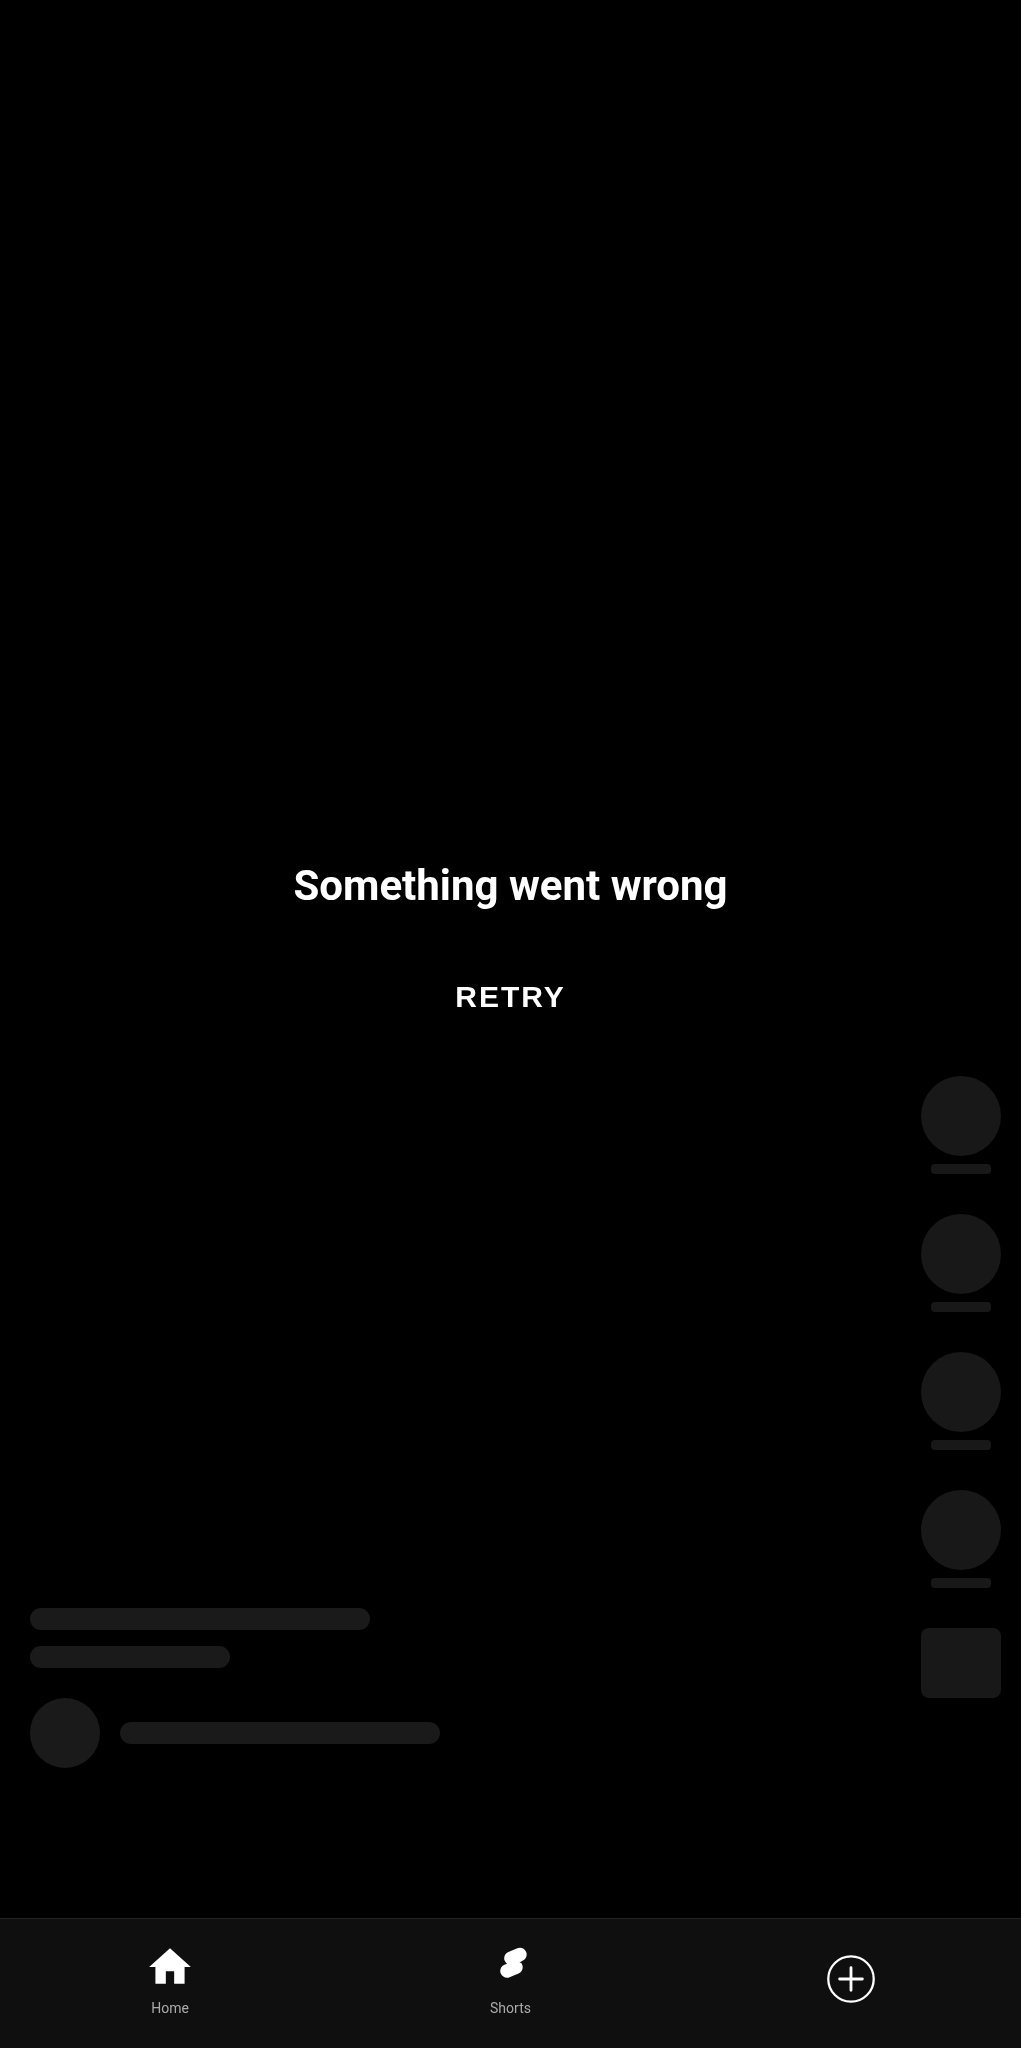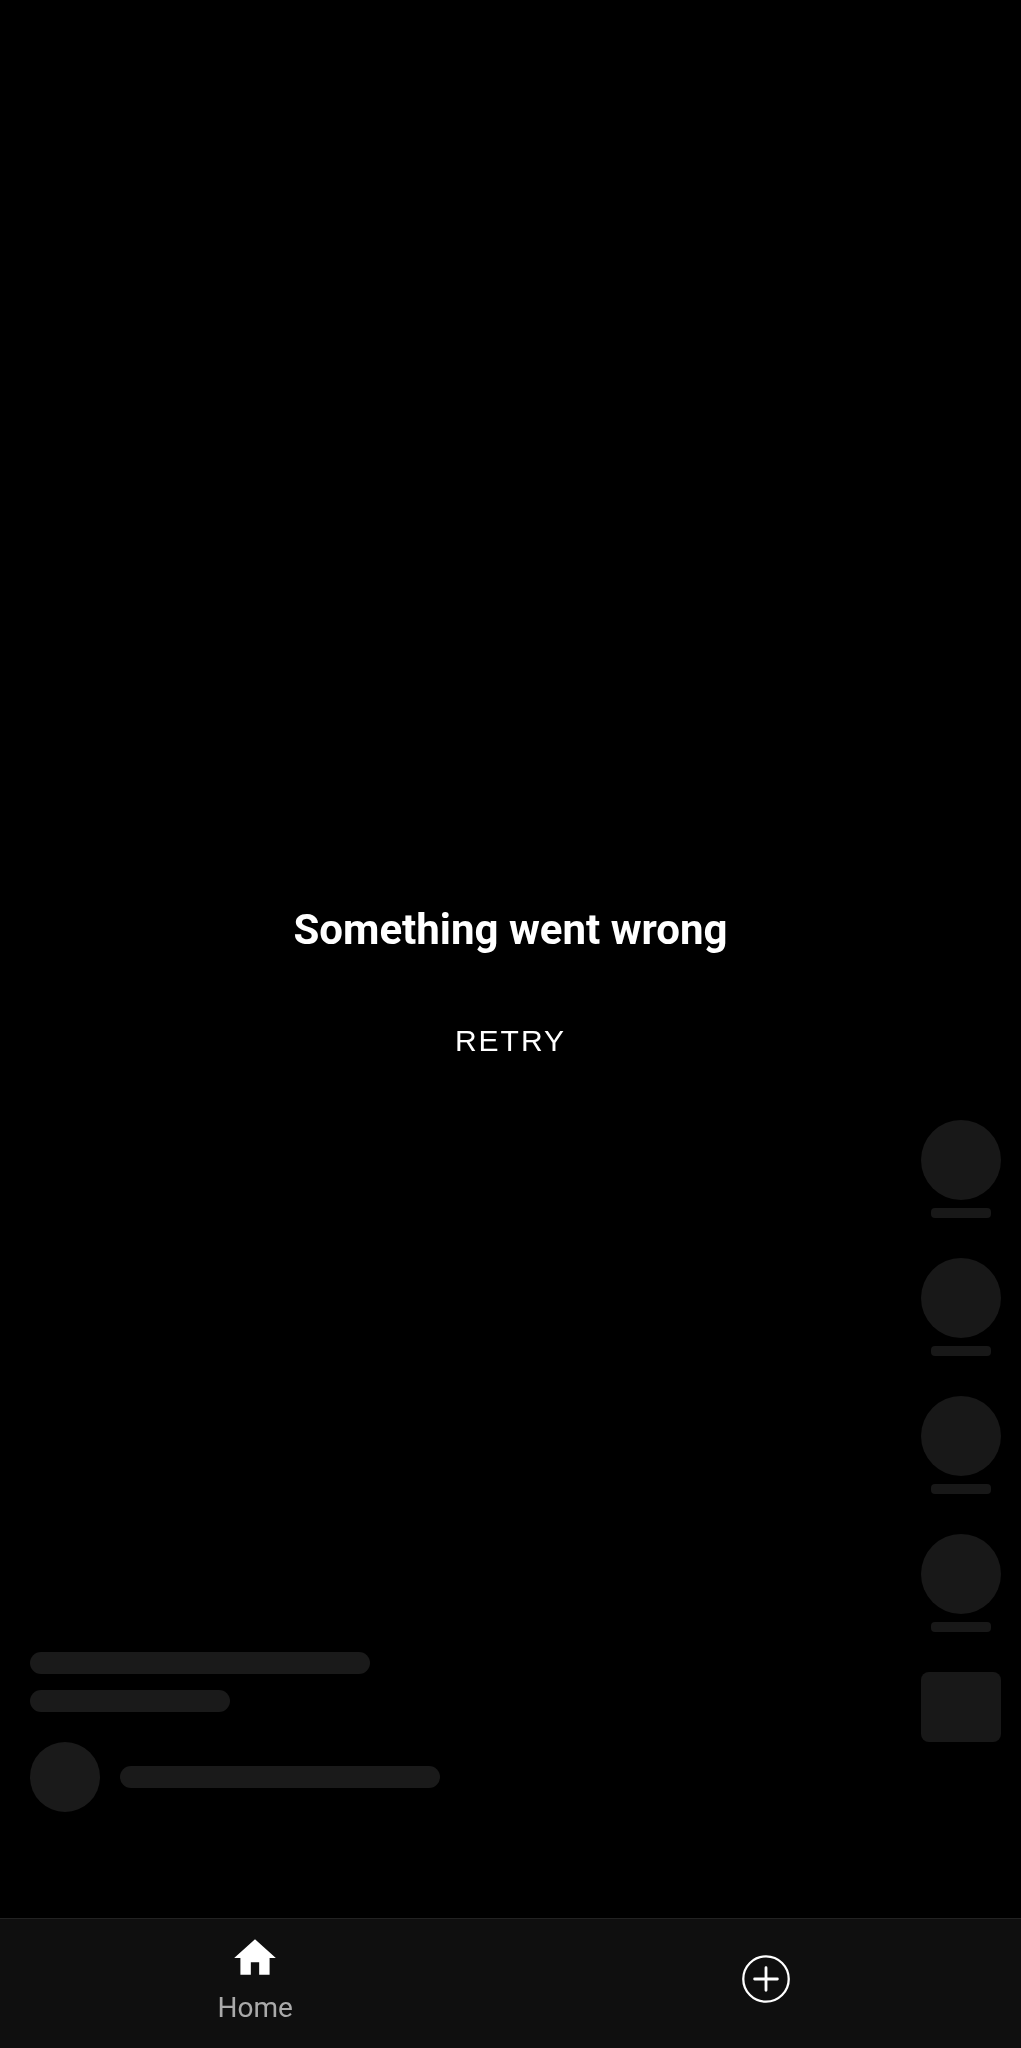--- a/index.html
+++ b/index.html
@@ -20,21 +20,20 @@
     }
 
     .main-content {
       position: relative;
       width: 100%;
       height: calc(2048px - 130px);
       background: #000;
       display: flex;
       align-items: center;
       justify-content: center;
-      margin-top: 44px;
     }
 
     .error-container {
       display: flex;
       flex-direction: column;
       align-items: center;
       gap: 60px;
       position: absolute;
       top: 50%;
       left: 50%;
@@ -44,21 +43,21 @@
     .error-title {
       font-size: 42px;
       font-weight: 700;
       color: #fff;
       text-align: center;
       white-space: nowrap;
     }
 
     .retry-button {
       font-size: 30px;
-      font-weight: 400;
+      font-weight: 700;
       color: #fff;
       letter-spacing: 2px;
       background: none;
       border: none;
       cursor: pointer;
       padding: 10px 20px;
     }
 
     
     .right-actions {
@@ -173,21 +172,21 @@
 
     .nav-icon {
       width: 50px;
       height: 50px;
       display: flex;
       align-items: center;
       justify-content: center;
     }
 
     .nav-label {
-      font-size: 28px;
+      font-size: 14px;
       color: #aaa;
     }
 
     .notification-dot {
       position: relative;
     }
 
     .notification-dot::after {
       content: '';
       position: absolute;
@@ -246,20 +245,29 @@
 
   <div class="nav-item">
     <div class="nav-icon">
       <svg viewBox="0 0 24 24" fill="white" xmlns="http://www.w3.org/2000/svg">
         <path d="M10 20v-6h4v6h5v-8h3L12 3 2 12h3v8z"></path>
       </svg>
     </div>
     <span class="nav-label">Home</span>
   </div>
 
+  <div class="nav-item">
+    <div class="nav-icon">
+      <svg viewBox="0 0 24 24" fill="white" xmlns="http://www.w3.org/2000/svg">
+        <path d="M17.77 10.32l-1.2-.5L18 9c1.66-.69 2.45-2.59 1.76-4.25S17.17 2.3 15.51 3l-4.29 1.8C9.56 5.48 8.76 7.38 9.45 9.04c.24.57.63 1.04 1.1 1.37L9.32 10.9C7.66 11.59 6.87 13.49 7.56 15.15c.53 1.27 1.76 2.03 3.05 2.03.4 0 .81-.08 1.2-.24l4.29-1.8c1.66-.69 2.45-2.59 1.76-4.25-.24-.57-.63-1.04-1.09-1.37z"></path>
+        <path d="M11 14.5v-5l4 2.5-4 2.5z"></path>
+      </svg>
+    </div>
+    <span class="nav-label">Shorts</span>
+  </div>
 
   <div class="nav-item">
     <div class="nav-icon">
       <svg viewBox="0 0 44 44" fill="none" xmlns="http://www.w3.org/2000/svg">
         <circle cx="22" cy="22" r="20" stroke="white" stroke-width="2"></circle>
         <path d="M22 12v20M12 22h20" stroke="white" stroke-width="2.5" stroke-linecap="round"></path>
       </svg>
     </div>
   </div>
 

